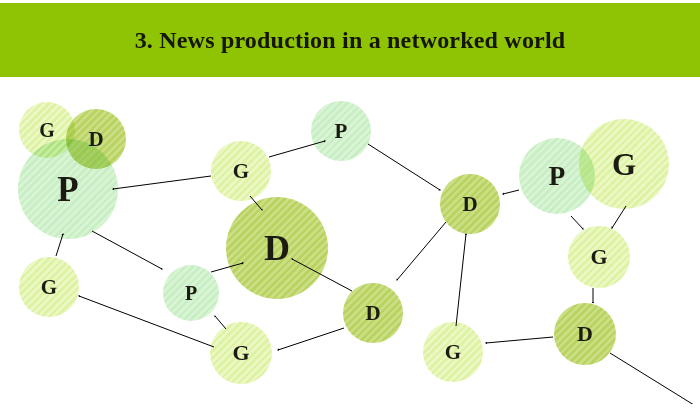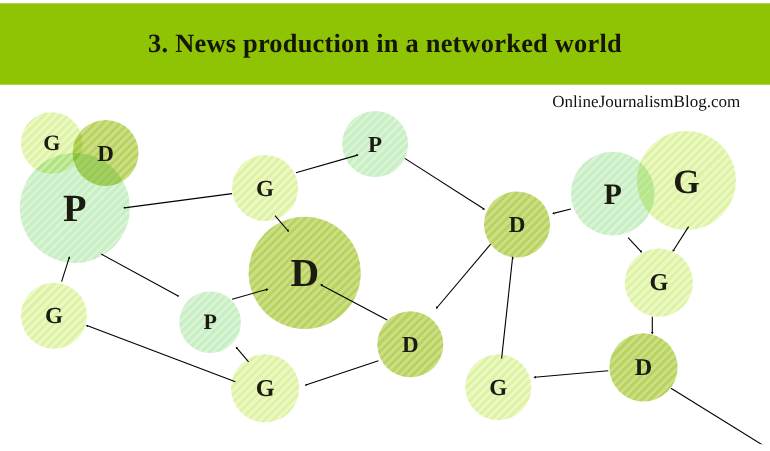--- a/index.html
+++ b/index.html
@@ -34,21 +34,20 @@
 </style>
 </head>
 <body>
 
 <div id="stage">
 
   <div id="slide-header" style="background: rgb(142, 196, 4);">
     <div id="slide-title" style="color: rgb(22, 22, 7);">3. News production in a networked world</div>
   </div>
 
-  <div id="site-credit">OnlineJournalismBlog.com</div>
 
   <div id="network-diagram">
       <div class="node" style="left: 19px; top: 102px; width: 56px; height: 56px; background: repeating-linear-gradient(135deg, rgb(222, 242, 164) 0px, rgb(222, 242, 164) 2.6px, rgb(235, 248, 196) 2.6px, rgb(235, 248, 196) 5.2px);">
         <span style="font-size: 20px;">G</span>
       </div>
       <div class="node" style="left: 66px; top: 109px; width: 60px; height: 60px; background: repeating-linear-gradient(135deg, rgb(185, 210, 98) 0px, rgb(185, 210, 98) 2.6px, rgb(202, 223, 132) 2.6px, rgb(202, 223, 132) 5.2px);">
         <span style="font-size: 21px;">D</span>
       </div>
       <div class="node" style="left: 18px; top: 139px; width: 100px; height: 100px; background: repeating-linear-gradient(135deg, rgb(200, 238, 197) 0px, rgb(200, 238, 197) 2.6px, rgb(216, 244, 211) 2.6px, rgb(216, 244, 211) 5.2px);">
         <span style="font-size: 35px;">P</span>

